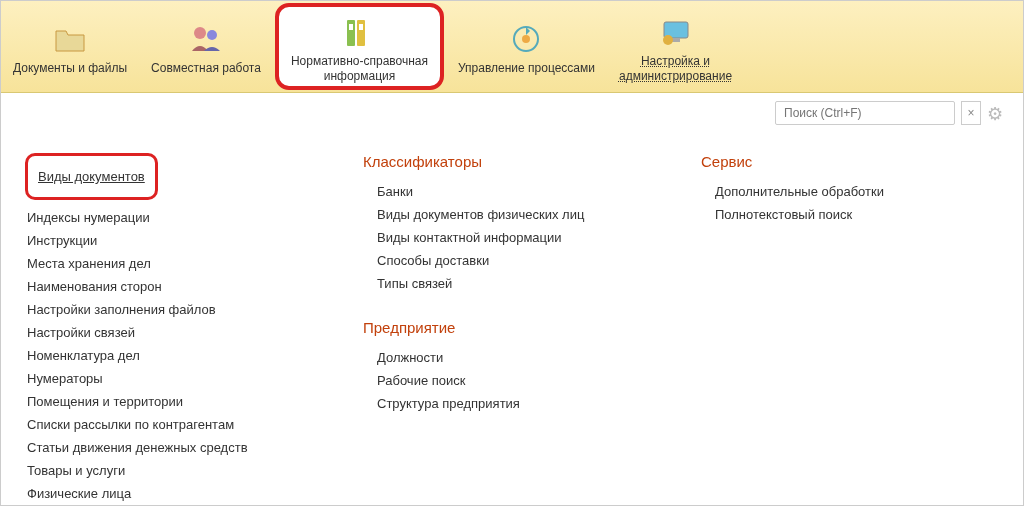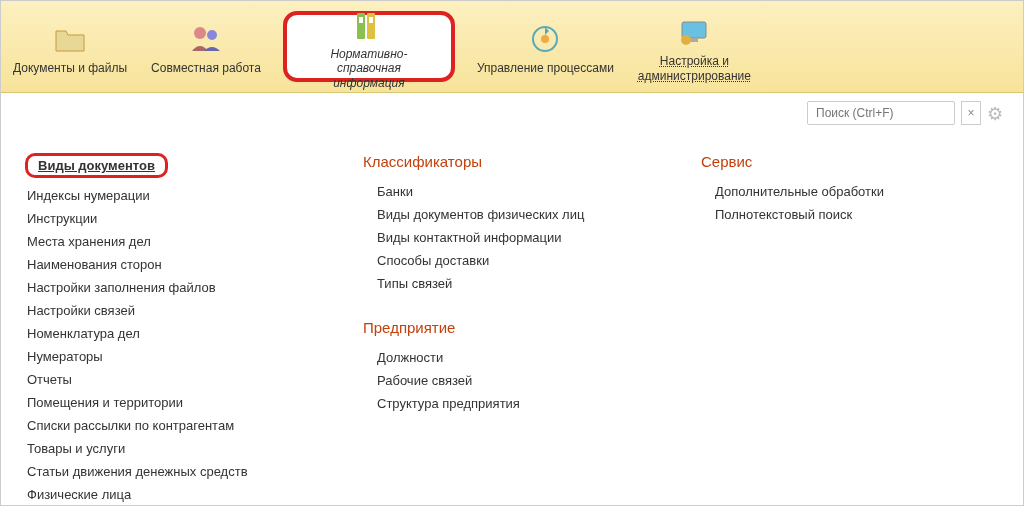--- a/index.html
+++ b/index.html
@@ -27,22 +27,21 @@
       padding: 8px 12px 4px;
       cursor: pointer;
       text-align: center;
       min-width: 80px;
       position: relative;
     }
     .toolbar-item.active {
       background: #fff;
       border: 4px solid #d22;
       border-radius: 14px;
-      margin: 10px;
-      font-style: italic;
+      margin: 2px;
     }
     .toolbar-item .icon {
       width: 36px;
       height: 36px;
       margin-bottom: 4px;
       display: flex;
       align-items: center;
       justify-content: center;
     }
     .toolbar-item .label {
@@ -57,21 +56,21 @@
       text-align: center;
     }
     .search-bar {
       display: flex;
       justify-content: flex-end;
       align-items: center;
       padding: 8px 16px;
       gap: 6px;
     }
     .search-input {
-      width: 148px;
+      width: 180px;
       padding: 4px 8px;
       border: 1px solid #ccc;
       border-radius: 2px;
       font-size: 12px;
       color: #999;
     }
     .search-clear {
       width: 20px;
       height: 24px;
       border: 1px solid #ccc;
@@ -109,26 +108,25 @@
     .link-list li {
       padding: 4px 0 4px 14px;
       font-size: 13px;
       color: #333;
       cursor: pointer;
     }
     .featured {
       display: inline-block;
       border: 3px solid #d22;
       border-radius: 10px;
-      padding: 2px 10px;
+      padding: 13px 10px;
       margin-bottom: 6px;
       text-decoration: underline;
       cursor: pointer;
       font-size: 13px;
-      font-weight: bold;
     }
     .col1 .link-list { margin-left: 0; }
     .col1 .link-list li { padding-left: 2px; }
     .section + .section { margin-top: 24px; }
   </style>
 </head>
 <body>
 
 <div class="toolbar">
   <div class="toolbar-item">
@@ -196,45 +194,44 @@
     <span class="featured">Виды документов</span>
     <ul class="link-list">
       <li>Индексы нумерации</li>
       <li>Инструкции</li>
       <li>Места хранения дел</li>
       <li>Наименования сторон</li>
       <li>Настройки заполнения файлов</li>
       <li>Настройки связей</li>
       <li>Номенклатура дел</li>
       <li>Нумераторы</li>
-      <li>Отчеты</li>
       <li>Помещения и территории</li>
       <li>Списки рассылки по контрагентам</li>
+      <li>Статьи движения денежных средств</li>
       <li>Товары и услуги</li>
-      <li>Статьи движения денежных средств</li>
       <li>Физические лица</li>
     </ul>
   </div>
 
   <div class="column col2">
     <div class="section">
       <h3 class="section-title">Классификаторы</h3>
       <ul class="link-list">
         <li>Банки</li>
         <li>Виды документов физических лиц</li>
         <li>Виды контактной информации</li>
         <li>Способы доставки</li>
         <li>Типы связей</li>
       </ul>
     </div>
     <div class="section">
       <h3 class="section-title">Предприятие</h3>
       <ul class="link-list">
         <li>Должности</li>
-        <li>Рабочие связей</li>
+        <li>Рабочие поиск</li>
         <li>Структура предприятия</li>
       </ul>
     </div>
   </div>
 
   <div class="column col3">
     <div class="section">
       <h3 class="section-title">Сервис</h3>
       <ul class="link-list">
         <li>Дополнительные обработки</li>

